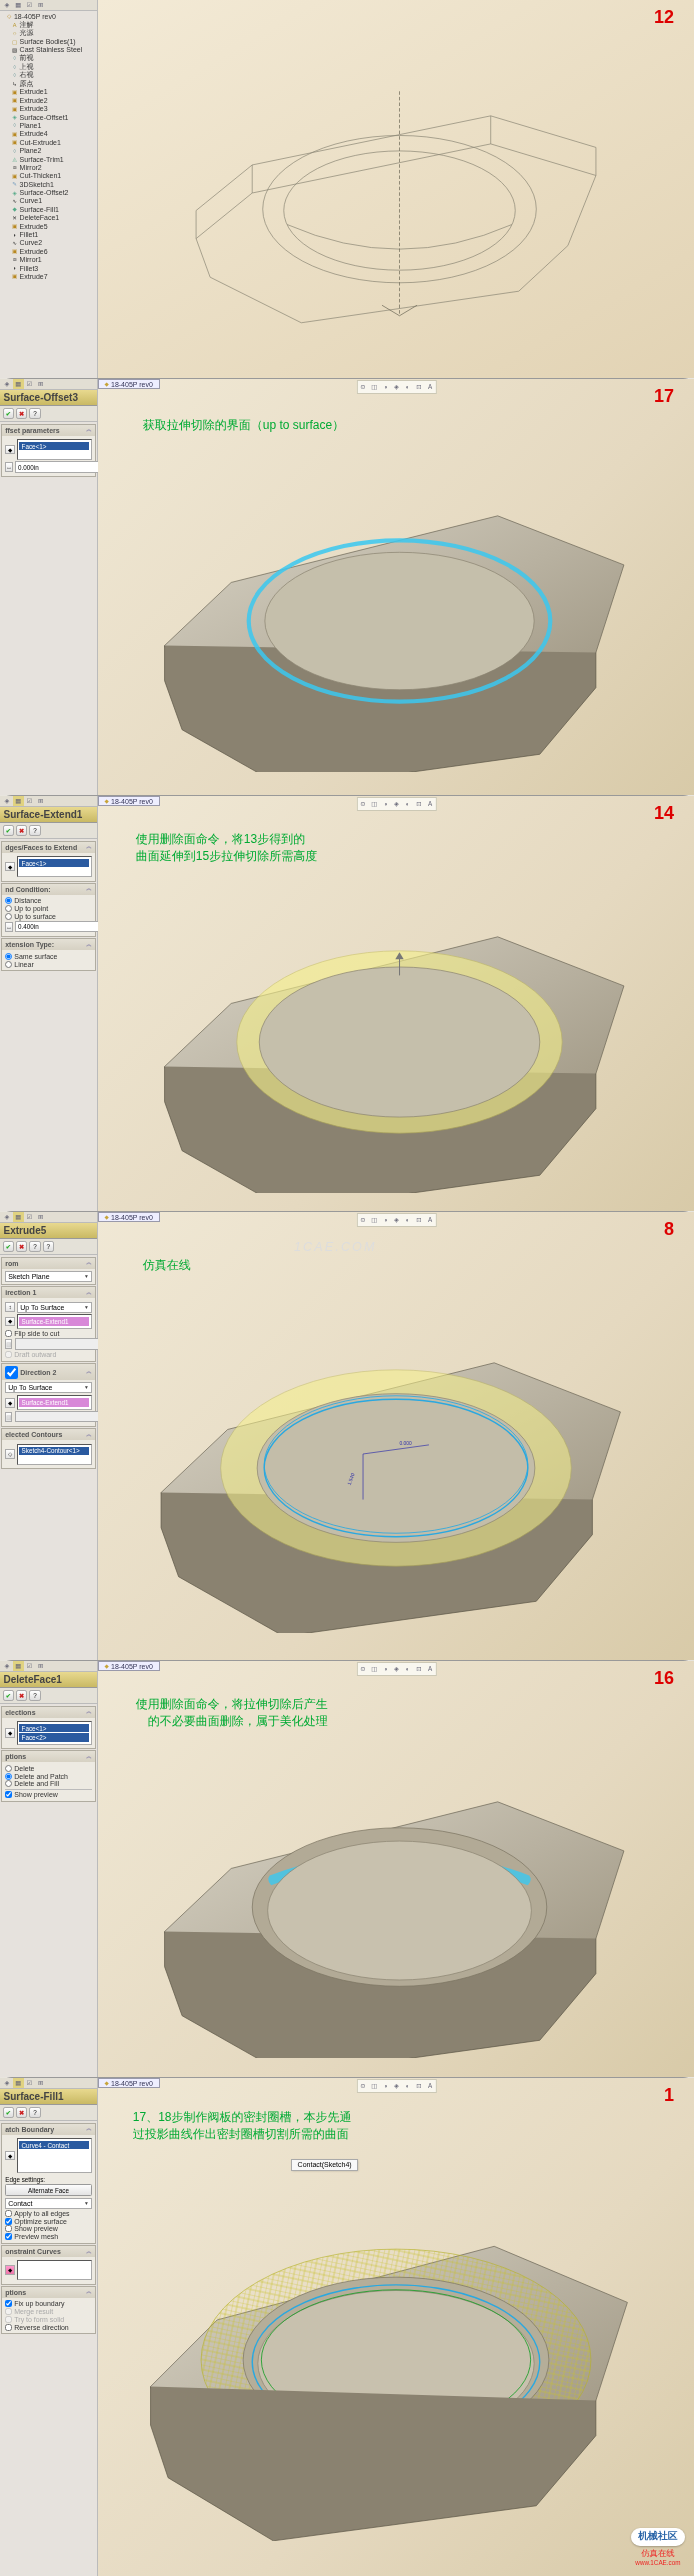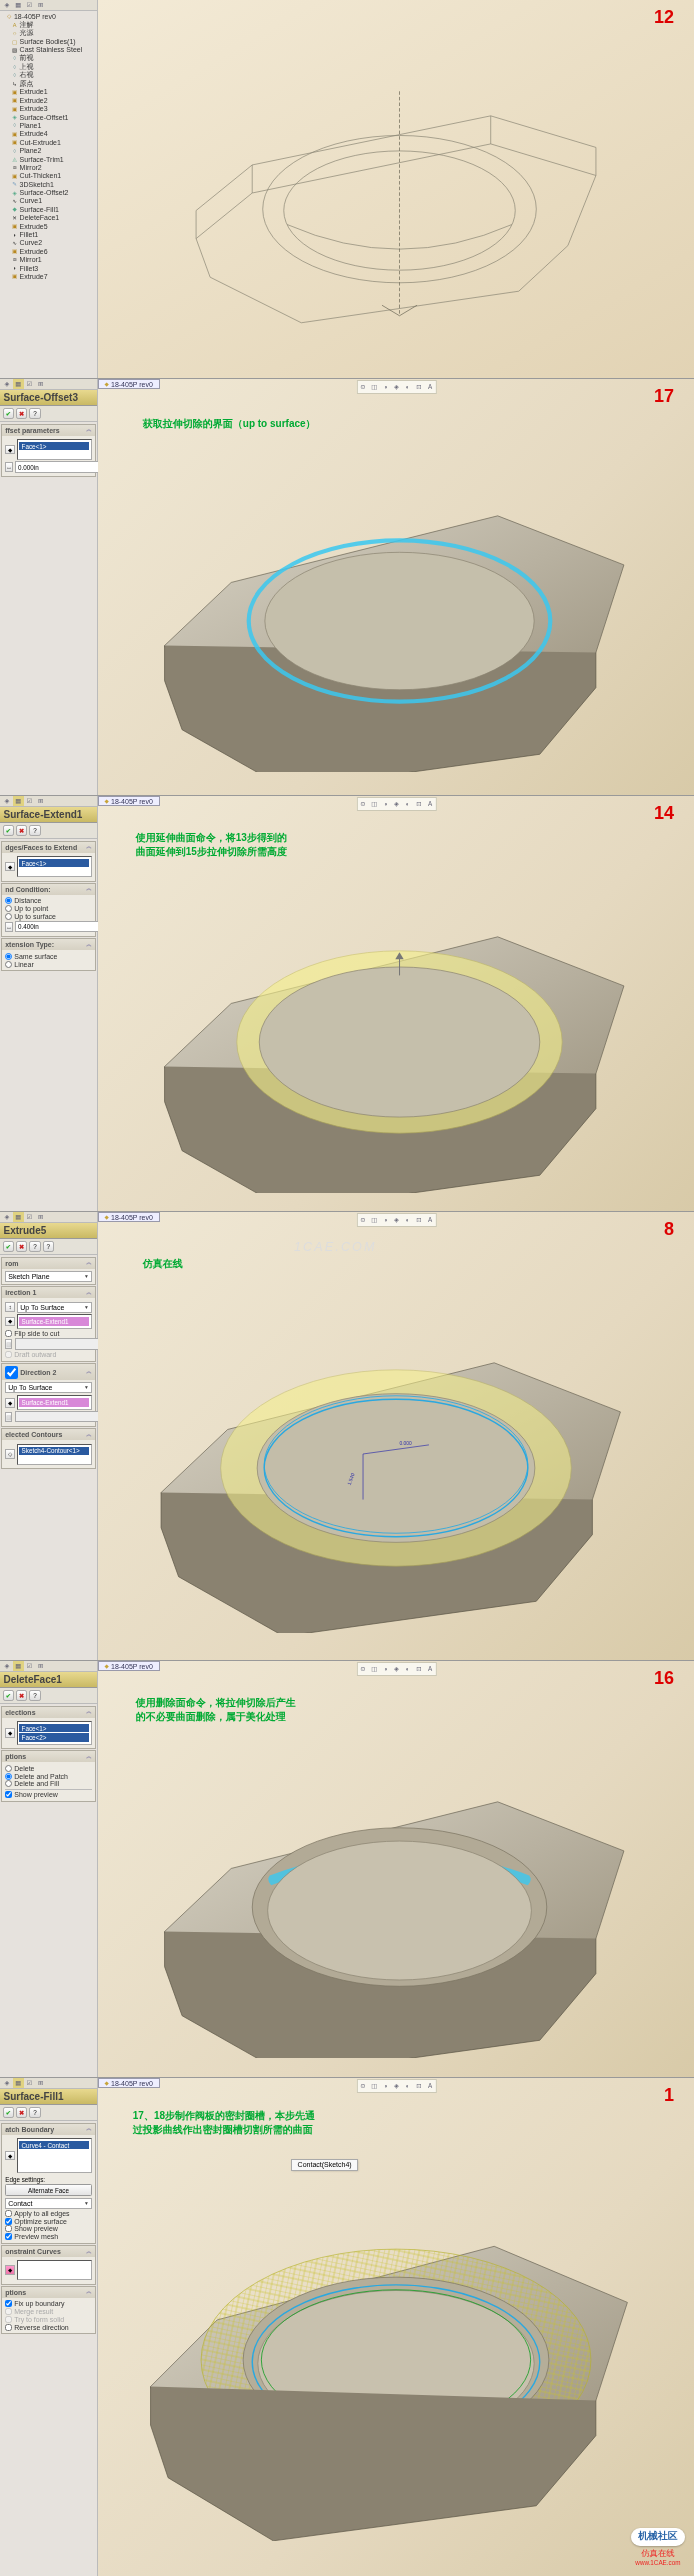--- a/index.html
+++ b/index.html
@@ -1,23 +1,23 @@
 <!DOCTYPE html>
 <html><head>
 <meta charset="utf-8">
 <style>
   * { box-sizing: border-box; margin: 0; padding: 0; font-family: Tahoma, Arial, sans-serif; font-size: 7px; }
   body { width: 695px; background: #e8e5de; }
-  .strip { display: flex; border-bottom: 1.4px solid #999; position: relative; background: #eae4d3; }
+  .strip { display: flex; border-bottom: 1.4px solid #999; position: relative; background: #eae4d3; border-radius: 12px; }
   .panel { width: 98px; flex-shrink: 0; background: #e6e2dd; border-right: 0.7px solid #bbb; }
   .viewport { flex: 1; background: linear-gradient(135deg, #f0e8d5 0%, #e5d9c0 60%, #d8caa8 100%); position: relative; overflow: hidden; }
   .stepnum { position: absolute; top: 7px; right: 21px; color: #d00; font-size: 18px; font-weight: bold; }
   .filetab { position: absolute; top: 0; left: 0; background: #eef; border: 0.7px solid #99a; padding: 0.7px 5.6px; font-size: 6.3px; color: #335; display: flex; align-items: center; gap: 2.1px; }
   .filetab::before { content: "◆"; color: #c7a43a; font-size: 5.6px; }
-  .caption { position: absolute; background: transparent; color: #0a3; font-weight: bold; font-size: 10px; line-height: 1.4; padding: 2.8px; }
+  .caption { position: absolute; background: transparent; color: #0a3; font-weight: normal; font-size: 12px; line-height: 1.4; padding: 2.8px; }
   
   .tree { padding: 1.4px; font-size: 6.3px; color: #333; }
   .tree .row { display: flex; align-items: center; gap: 1.4px; padding: 0 0 0 4.2px; white-space: nowrap; height: 8.4px; }
   .tree .ico { width: 7px; height: 7px; display: inline-flex; align-items: center; justify-content: center; font-size: 5.6px; }
   .ico-cube { color: #b88820; }
   .ico-surf { color: #5a8; }
   .ico-plane { color: #8aa; }
   .ico-fold { color: #b89832; }
   .ico-sketch { color: #7aa0c0; }
   
@@ -362,21 +362,21 @@
     <div class="toolstrip">
         <span>⊙</span>
         <span>◫</span>
         <span>◑</span>
         <span>◈</span>
         <span>◐</span>
         <span>⊡</span>
         <span>A</span>
       </div>
     <div class="stepnum">14</div>
-    <div class="caption" style="top:32px;left:35px;white-space:pre-line;">使用延伸曲面命令，将13步得到的
+    <div class="caption" style="top:32px;left:35px;white-space:pre-line;">使用删除面命令，将13步得到的
 曲面延伸到15步拉伸切除所需高度</div>
     <svg class="shape3d" style="top:67px;left:28px;" width="533" height="330" viewBox="0 0 760 470">
       <defs>
           <linearGradient id="g14" x1="0" y1="0" x2="1" y2="1">
             <stop offset="0" stop-color="#d8d3c5"></stop>
             <stop offset="0.5" stop-color="#b8b1a0"></stop>
             <stop offset="1" stop-color="#958c77"></stop>
           </linearGradient>
         </defs>
       <path d="M55,290 L150,200 L530,105 L710,175 L670,300 L590,395 L230,445 L80,360 Z" fill="url(#g14)" stroke="#6a6455"></path>
@@ -595,21 +595,21 @@
     <div class="toolstrip">
         <span>⊙</span>
         <span>◫</span>
         <span>◑</span>
         <span>◈</span>
         <span>◐</span>
         <span>⊡</span>
         <span>A</span>
       </div>
     <div class="stepnum">16</div>
-    <div class="caption" style="top:32px;left:35px;white-space:pre-line;">使用删除面命令，将拉伸切除后产生
+    <div class="caption" style="top:32px;left:35px;white-space:pre-line;text-align:right;">使用删除面命令，将拉伸切除后产生
 的不必要曲面删除，属于美化处理</div>
     <svg class="shape3d" style="top:67px;left:28px;" width="533" height="330" viewBox="0 0 760 470">
       <defs>
           <linearGradient id="g16" x1="0" y1="0" x2="1" y2="1">
             <stop offset="0" stop-color="#d8d3c5"></stop>
             <stop offset="0.5" stop-color="#b8b1a0"></stop>
             <stop offset="1" stop-color="#958c77"></stop>
           </linearGradient>
         </defs>
       <path d="M55,290 L150,200 L530,105 L710,175 L670,300 L590,395 L230,445 L80,360 Z" fill="url(#g16)" stroke="#6a6455"></path>

